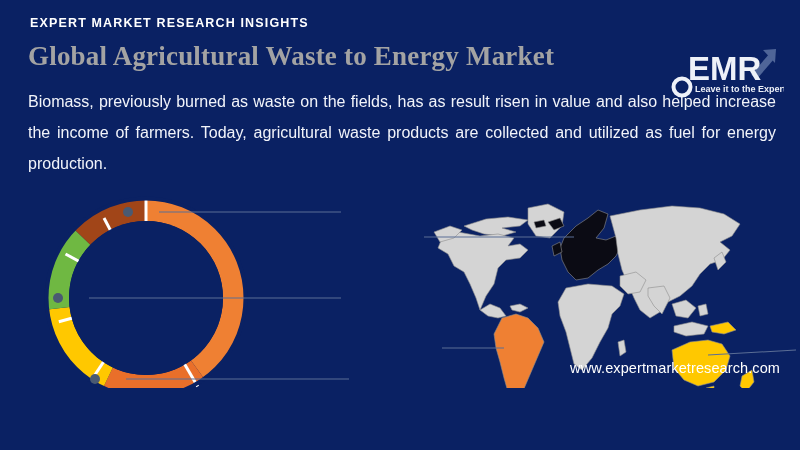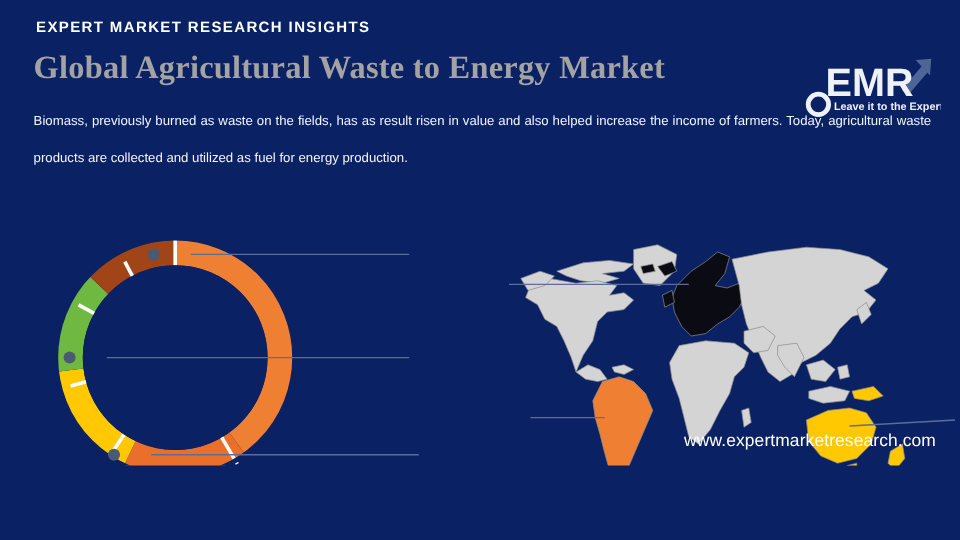--- a/index.html
+++ b/index.html
@@ -41,21 +41,21 @@
     font-weight: bold;
     color: #a3a3a3;
     letter-spacing: 0.2px;
     white-space: nowrap;
   }
   .blurb {
     position: absolute;
     left: 28px;
     top: 86px;
     width: 748px;
-    font-size: 11px;
+    font-size: 16px;
     line-height: 31px;
     color: #f2f4fa;
     text-align: justify;
   }
 
   
   .logo {
     position: absolute;
     right: 16px;
     top: 12px;

